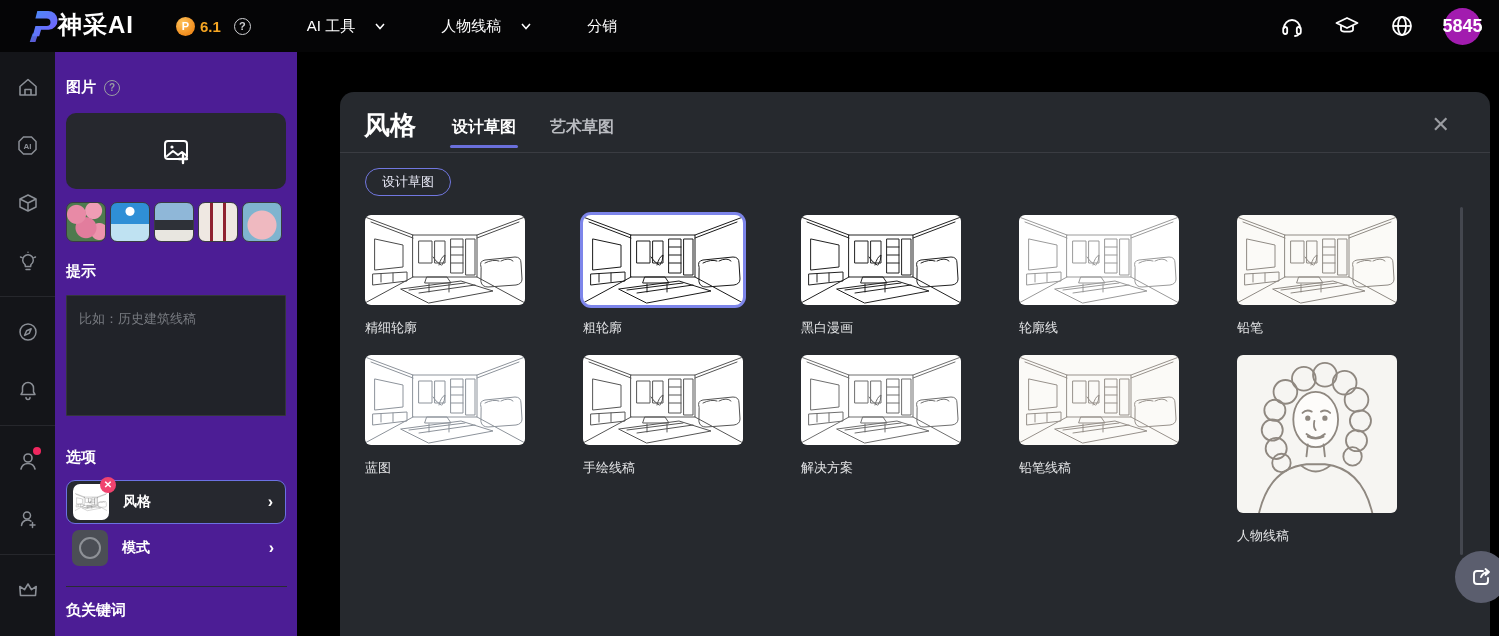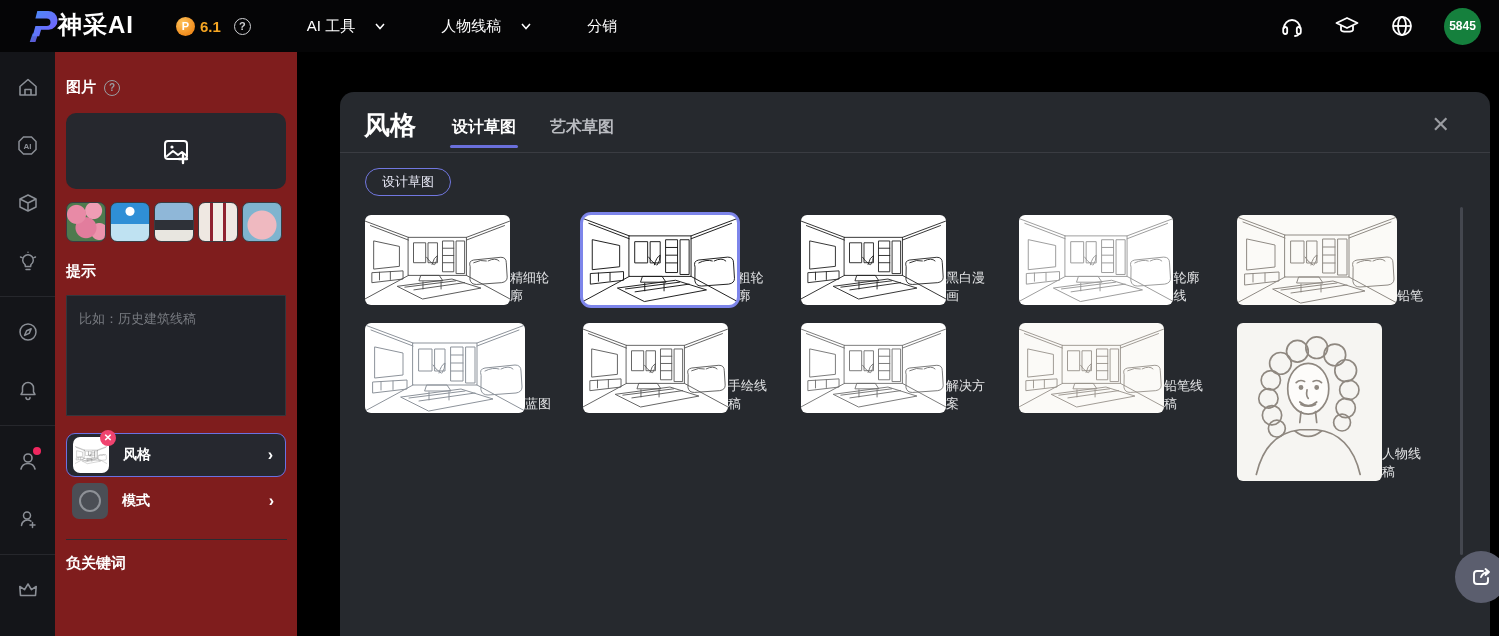--- a/index.html
+++ b/index.html
@@ -10,32 +10,32 @@
   .brand { display:flex; align-items:flex-start; gap:0; margin-left:26px; }
   .brand-name { color:#fff; font-size:24px; font-weight:bold; letter-spacing:1px; }
   .coin-wrap { display:flex; align-items:center; gap:5px; margin-left:42px; }
   .coin { width:19px; height:19px; border-radius:50%; background:radial-gradient(circle at 35% 30%, #ffc45c, #f08c1d 70%); display:flex; align-items:center; justify-content:center; color:#fff; font-size:11px; font-weight:bold; }
   .coin-count { color:#f6a623; font-size:15px; font-weight:bold;text-align:right; }
   .help-circ { width:17px; height:17px; border:1.5px solid #cfd0d3; border-radius:50%; color:#cfd0d3; font-size:11px; display:flex; align-items:center; justify-content:center; margin-left:8px; font-weight:bold; }
   .nav-items { display:flex; align-items:center; gap:56px; margin-left:56px; }
   .nav-item { color:#fff; font-size:15px; display:flex; align-items:center; gap:20px; cursor:pointer; }
   .nav-right { margin-left:auto; display:flex; align-items:center; gap:30px; margin-right:18px; }
   .nav-right svg { display:block; }
-  .avatar { width:37px; height:37px; border-radius:50%; background:#15803d; color:#fff; font-size:12px; font-weight:bold; display:flex; align-items:center; justify-content:center; }
+  .avatar { width:37px; height:37px; border-radius:50%; background:#a21caf; color:#fff; font-size:18px; font-weight:bold; display:flex; align-items:center; justify-content:center; }
 
   
   .rail { position:absolute; left:0; top:52px; bottom:0; width:55px; background:#141519; display:flex; flex-direction:column; align-items:center; }
   .rail-group { display:flex; flex-direction:column; align-items:center; width:100%; padding:12px 0;gap:12px; }
   .rail-divider { width:100%; height:1px; background:#26272c; }
   .rail-btn { width:55px; height:46px; display:flex; align-items:center; justify-content:center; position:relative; color:#8b8f96; cursor:pointer; }
   .rail-btn svg { stroke:#8b8f96; }
   .red-dot { position:absolute; top:9px; right:14px; width:8px; height:8px; border-radius:50%; background:#f0275f; }
 
   
-  .panel { position:absolute; left:55px; top:52px; bottom:0; width:242px; background:#7f1d1d; padding:26px 10px 0 11px; }
+  .panel { position:absolute; left:55px; top:52px; bottom:0; width:242px; background:#4c1d95; padding:26px 10px 0 11px; }
   .sec-title { color:#fff; font-size:15px; font-weight:bold; display:flex; align-items:center; gap:8px; }
   .q-icon { width:16px; height:16px; border:1.4px solid #9a9da3; border-radius:50%; color:#9a9da3; font-size:10px; display:flex; align-items:center; justify-content:center; font-weight:bold; }
   .upload-box { margin-top:16px; width:220px; height:76px; background:#26282e; border-radius:10px; display:flex; align-items:center; justify-content:center; cursor:pointer; }
   .samples { display:flex; gap:4px; margin-top:13px; }
   .sample { width:40px; height:40px; border-radius:7px; border:1px solid #3a3c42; overflow:hidden; cursor:pointer; }
   .s1 { background: radial-gradient(circle at 25% 30%, #e88aa6 9px, transparent 10px), radial-gradient(circle at 70% 20%, #ef9db5 8px, transparent 9px), radial-gradient(circle at 50% 65%, #e27d9d 10px, transparent 11px), radial-gradient(circle at 85% 75%, #ec93ac 8px, transparent 9px), #4e7a4e; }
   .s2 { background: radial-gradient(circle at 50% 22%, #fff 4px, transparent 5px), linear-gradient(180deg, #2f8fd6 55%, #bfe2f2 55%); }
   .s3 { background: linear-gradient(180deg, #8fb7d8 45%, #2e3138 45% 70%, #e8e6e0 70%); }
   .s4 { background: linear-gradient(90deg, #efe8e2 30%, #8f2230 30% 38%, #f2ece6 38% 62%, #8f2230 62% 70%, #efe8e2 70%); }
   .s5 { background: radial-gradient(circle at 50% 58%, #efb9c0 14px, transparent 15px), #7fb4cf; }
@@ -64,21 +64,21 @@
   .tabs { display:flex; gap:34px; }
   .tab { color:#b9bbc0; font-size:16px; font-weight:bold; padding-bottom:14px; position:relative; cursor:pointer; }
   .tab.active { color:#fff; }
   .tab.active::after { content:""; position:absolute; left:-2px; right:-2px; bottom:4px; height:3px; border-radius:2px; background:#6a6fdb; }
   .modal-close { position:absolute; right:40px; top:22px; color:#9a9ca1; font-size:22px; cursor:pointer; line-height:1; }
   .modal-divider { height:1px; background:#3a3c42; margin:0 0 0 0; }
   .pill { display:inline-flex; align-items:center; margin:15px 0 0 25px; height:28px; padding:0 16px; border:1px solid #7177e0; border-radius:15px; color:#e8e9f6; font-size:13px; cursor:pointer; }
   .grid { padding:19px 0 0 25px; }
   .grid-row { display:flex; align-items:flex-start; gap:26px; }
   .grid-row + .grid-row { margin-top:18px; }
-  .tile { width:192px; display:flex; flex-direction:row; align-items:flex-end; cursor:pointer; }
+  .tile { width:192px; display:flex; flex-direction:column; align-items:flex-start; cursor:pointer; }
   .thumb { width:160px; height:90px; background:#fff; border-radius:6px; overflow:hidden; position:relative; }
   .thumb svg.room { width:100%; height:100%; display:block; }
   .tile.selected .thumb { box-shadow:0 0 0 3px #7d85ea; border-radius:8px; }
   .tile-label { margin-top:14px; color:#e3e4e6; font-size:13px; }
   .thumb.none-thumb { height:160px; background:#70747c; display:flex; align-items:center; justify-content:center; }
   .thumb.portrait-thumb { height:158px; background:#f6f5f2; }
   .thumb.portrait-thumb svg { width:100%; height:100%; }
   
   .v-fine    { color:#4a4a4a; }
   .v-bold    { color:#1a1a1a; }
@@ -318,20 +318,23 @@
     <div class="sample s3"></div>
     <div class="sample s4"></div>
     <div class="sample s5"></div>
   </div>
 
   <div class="sec-title prompt-title">
     <span>提示</span>
   </div>
   <textarea class="prompt-area" placeholder="比如：历史建筑线稿" style=""></textarea>
 
+  <div class="sec-title options-title">
+    <span>选项</span>
+  </div>
   <div class="opt-row selected">
     <div class="opt-thumb style-thumb">
       <svg class="room v-bold">
           <use href="#roomSketch"></use>
         </svg>
       <span class="x-badge">✕</span>
     </div>
     <span class="opt-label">风格</span>
     <span class="chev">›</span>
   </div>

